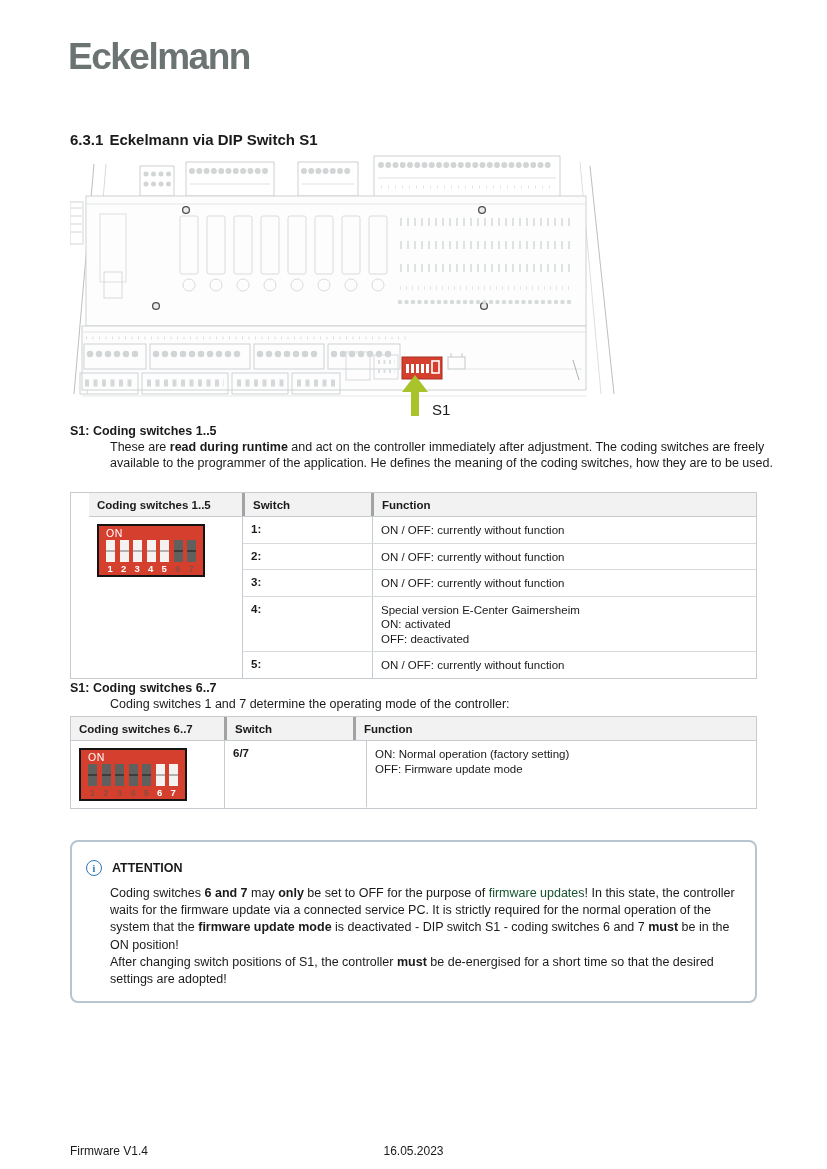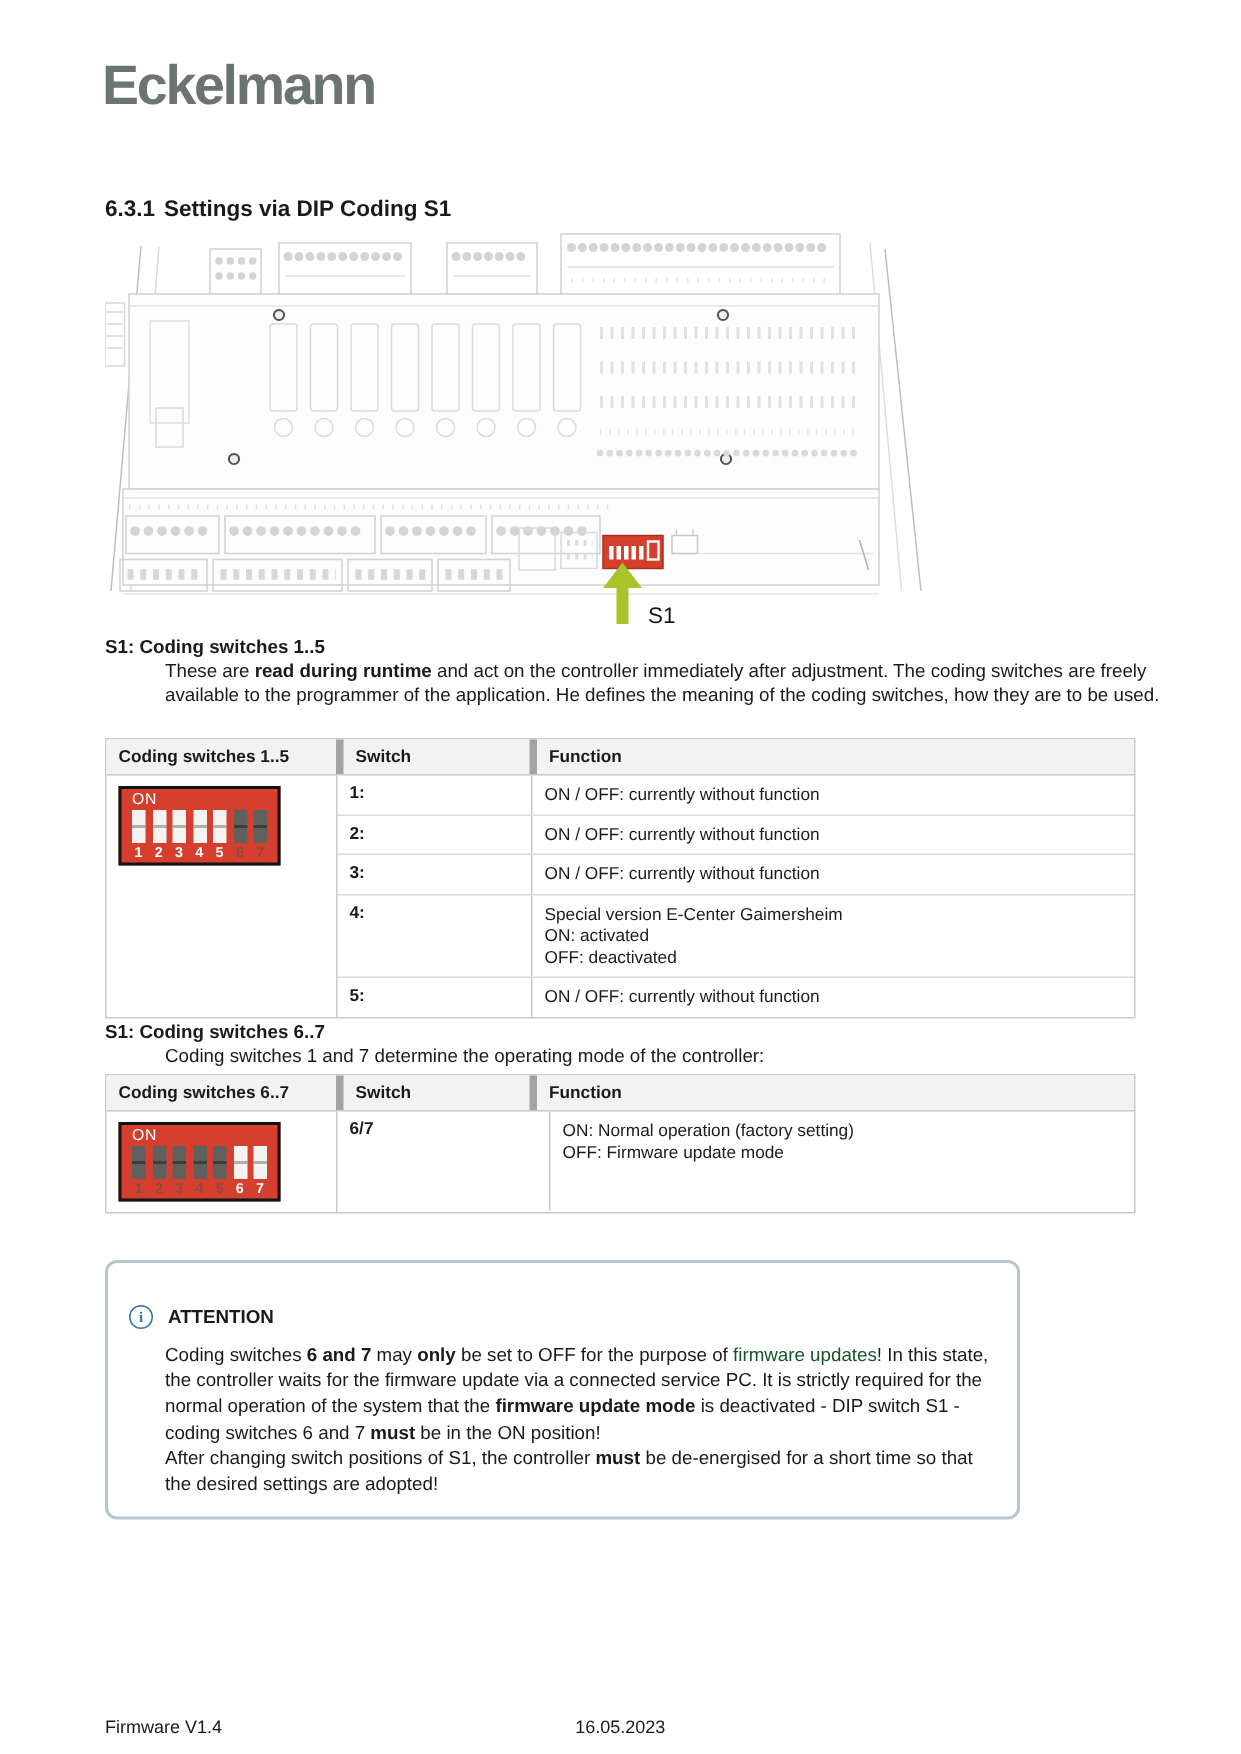--- a/index.html
+++ b/index.html
@@ -18,21 +18,21 @@
   .heading .num{margin-right:6px;}
 
   
   .sec-title{left:70px;font-size:12.5px;font-weight:bold;}
   .para{left:70px;width:692px;font-size:12.5px;line-height:15.6px;margin-left:40px;}
 
   
   .tbl{left:70px;width:687px;border:1px solid #c6cbcf;font-size:11.5px;box-sizing:border-box;background:#fff;}
   .tbl-head{display:grid;grid-template-columns:153px 129px 1fr;background:#f2f2f2;border-bottom:1px solid #c6cbcf;}
   .tbl-head>div{padding:6px 8px 5px 8px;font-weight:bold;}
-  .tbl-head>div+div{border-left:5px solid #a3a3a3;}
+  .tbl-head>div+div{border-left:3px solid #a3a3a3;}
   .tbl-body{display:grid;grid-template-columns:153px 1fr;}
   .dip-cell{padding:7px 8px;}
   .rows{border-left:1px solid #c6cbcf;}
   .row{display:grid;grid-template-columns:129px 1fr;border-bottom:1px solid #d8dbde;}
   .row:last-child{border-bottom:none;}
   .row .sw{padding:6px 8px 5px 8px;font-weight:bold;}
   .row .fn{padding:6px 8px 5px 8px;border-left:1px solid #c6cbcf;white-space:pre-line;line-height:14.5px;}
   .row.tall{min-height:52px;}
   .row2-tall{min-height:66px;gap:12px;}
 
@@ -42,21 +42,21 @@
   .dip .levers{display:flex;justify-content:space-between;margin-top:1px;}
   .swcol{display:flex;flex-direction:column;align-items:center;width:9px;}
   .lever{width:9px;height:22px;background:#60605e;position:relative;}
   .lever::after{content:"";position:absolute;left:0;right:0;top:46%;height:2px;background:rgba(20,20,20,.45);}
   .swcol .num{font-size:9.5px;line-height:11px;font-weight:bold;color:#8f4a40;margin-top:1px;}
   .swcol.on .lever{background:#f4f3f1;}
   .swcol.on .lever::after{background:rgba(120,120,120,.55);}
   .swcol.on .num{color:#ffffff;}
 
   
-  .attention{left:70px;top:840px;width:610px;box-sizing:border-box;border:2px solid #b7c5d1;border-radius:8px;padding:28px 16px 13px 14px;}
+  .attention{left:70px;top:840px;width:687px;box-sizing:border-box;border:2px solid #b7c5d1;border-radius:8px;padding:18px 16px 13px 14px;}
   .att-head{display:flex;align-items:center;gap:10px;font-size:12.5px;font-weight:bold;}
   .info-icon{width:14px;height:14px;border:1.6px solid #2e74b5;border-radius:50%;color:#2e74b5;
     display:inline-flex;align-items:center;justify-content:center;flex:0 0 auto;
     font-size:10px;font-weight:bold;font-family:"Liberation Serif",serif;}
   .info-icon::before{content:"i";}
   .att-body{margin:9px 0 0 24px;font-size:12.5px;line-height:17.2px;}
   .link{color:#14532d;text-decoration:none;cursor:pointer;}
 
   
   .footer{left:70px;top:1144px;width:687px;display:grid;grid-template-columns:1fr auto 1fr;font-size:12px;}
@@ -65,21 +65,21 @@
 
   b{font-weight:bold;}
   svg text{font-family:"Liberation Sans",sans-serif;}
 </style>
 </head>
 <body>
 
 <div class="abs logo">Eckelmann</div>
 
 <div class="abs heading">
-  <span class="num">6.3.1</span><span>Settings via DIP Coding S1</span>
+  <span class="num">6.3.1</span><span>Eckelmann via DIP Switch S1</span>
 </div>
 
 <svg class="abs" style="left:70px;top:154px;" width="560" height="266" viewBox="0 0 560 266">
   <g stroke="#cdd2d2" fill="none" stroke-width="1">
 
     <line x1="24" y1="10" x2="4" y2="240" stroke="#b9bfbf"></line>
     <line x1="36" y1="10" x2="17" y2="240" stroke="#d7dbdb"></line>
     <line x1="520" y1="12" x2="544" y2="240" stroke="#b9bfbf"></line>
     <line x1="510" y1="8" x2="531" y2="240" stroke="#dddfdf"></line>
     <rect x="0" y="48" width="13" height="42" stroke="#d4d8d8"></rect>
@@ -199,21 +199,21 @@
   <g>
     <rect x="341" y="235" width="8" height="27" fill="#a9c42a"></rect>
     <polygon points="345,221 332,238 358,238" fill="#a9c42a"></polygon>
   </g>
   <text x="362" y="261" font-size="15" fill="#1a1a1a">S1</text>
 </svg>
 
 <div class="abs sec-title" style="top:424px;">S1: Coding switches 1..5</div>
 <div class="abs para" style="top:440px;"><span>These are </span><b>read during runtime</b><span> and act on the controller immediately after adjustment. The coding switches are freely available to the programmer of the application. He defines the meaning of the coding switches, how they are to be used.</span></div>
 
-<div class="abs tbl" style="top:492px;">
+<div class="abs tbl" style="top:492px;padding-left:18px;">
   <div class="tbl-head">
     <div>Coding switches 1..5</div>
     <div>Switch</div>
     <div>Function</div>
   </div>
   <div class="tbl-body">
     <div class="dip-cell">
       <div class="dip">
         <div class="on">ON</div>
         <div class="levers">

